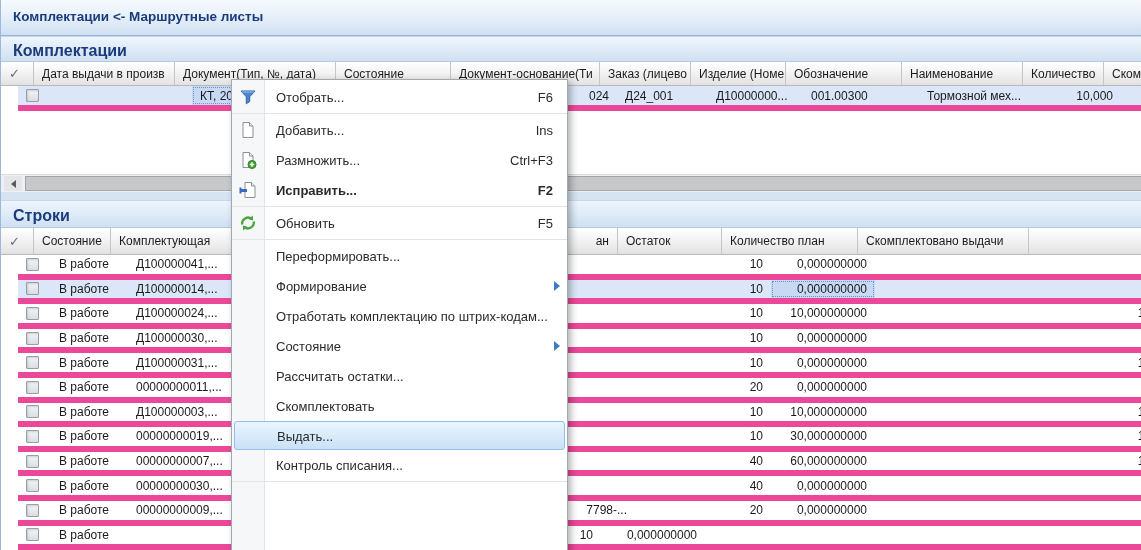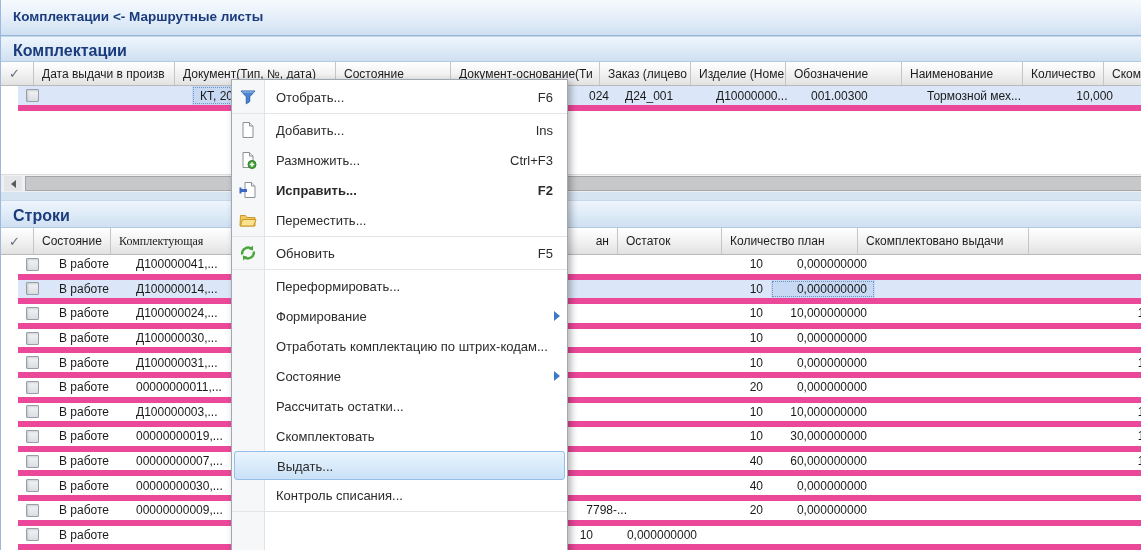--- a/index.html
+++ b/index.html
@@ -137,21 +137,21 @@
 
   <div class="section-header" id="sh-stroki">
     <span class="t">Строки</span>
   </div>
 
   <div class="grid-header" id="stroki-header">
       <div class="hc" style="width: 33px;">
         <span class="chk-glyph">✓</span>
       </div>
       <div class="hc" style="width: 77px;">Состояние</div>
-      <div class="hc" style="width: 170px; font-family: Liberation Serif, serif;">Комплектующая</div>
+      <div class="hc" style="width: 170px;">Комплектующая</div>
       <div class="hc right" style="width: 337px;">ан</div>
       <div class="hc" style="width: 104px;">Остаток</div>
       <div class="hc" style="width: 136px;">Количество план</div>
       <div class="hc" style="width: 171px;">Скомплектовано выдачи</div>
     </div>
   <div id="stroki-rows">
       <div class="grid-row">
         <div class="c" style="width: 33px;">
           <span class="checkbox"></span>
         </div>
@@ -328,27 +328,20 @@
       <div class="menu-item bold">
         <span class="mi-icon"><svg viewBox="0 0 18 18" width="18" height="18">
             <path d="M6 1.5h6.5L16 5v11.5H6z" fill="#fff" stroke="#8b9096"></path>
             <path d="M12.5 1.5V5H16" fill="#e8eaec" stroke="#8b9096"></path>
             <rect x="1" y="8" width="7" height="3" fill="#3968c2"></rect>
             <rect x="0.5" y="6.5" width="2" height="6" fill="#3968c2"></rect>
           </svg></span>
         <span class="mi-label">Исправить...</span>
         <span class="mi-shortcut">F2</span>
       </div>
-      <div class="menu-item">
-        <span class="mi-icon"><svg viewBox="0 0 18 18" width="18" height="18">
-            <path d="M1.5 4.5h5l1.5 2h8v8.5h-15z" fill="#f3c95f" stroke="#c9992b"></path>
-            <path d="M3.5 8.5h13.5l-2.5 6.5H1.5z" fill="#fbe291" stroke="#c9992b"></path>
-          </svg></span>
-        <span class="mi-label">Переместить...</span>
-      </div>
       <div class="menu-sep"></div>
       <div class="menu-item">
         <span class="mi-icon"><svg viewBox="0 0 18 18" width="18" height="18">
             <path d="M3.2 10.5a6 6 0 0 1 9.6-5.6" fill="none" stroke="#49a53c" stroke-width="2.4"></path>
             <path d="M13.8 1.6l.4 5-4.6-1.4z" fill="#49a53c"></path>
             <path d="M14.8 7.5a6 6 0 0 1-9.6 5.6" fill="none" stroke="#49a53c" stroke-width="2.4"></path>
             <path d="M4.2 16.4l-.4-5 4.6 1.4z" fill="#49a53c"></path>
           </svg></span>
         <span class="mi-label">Обновить</span>
         <span class="mi-shortcut">F5</span>

